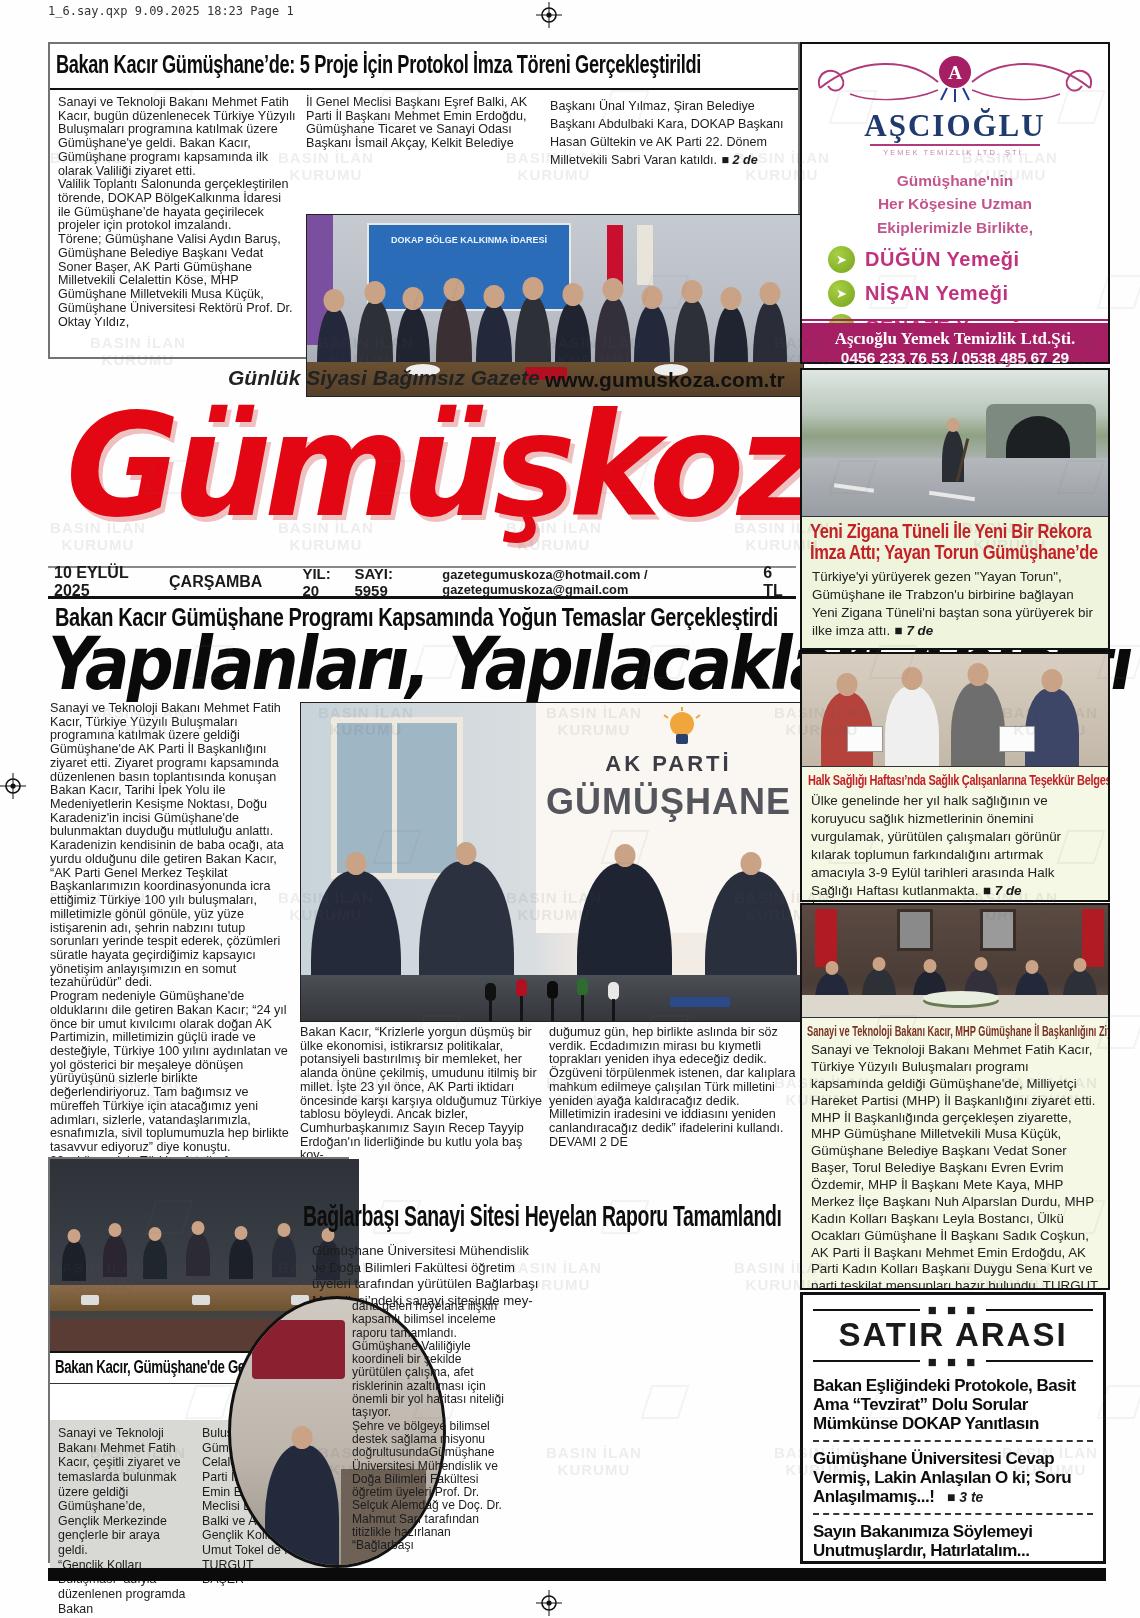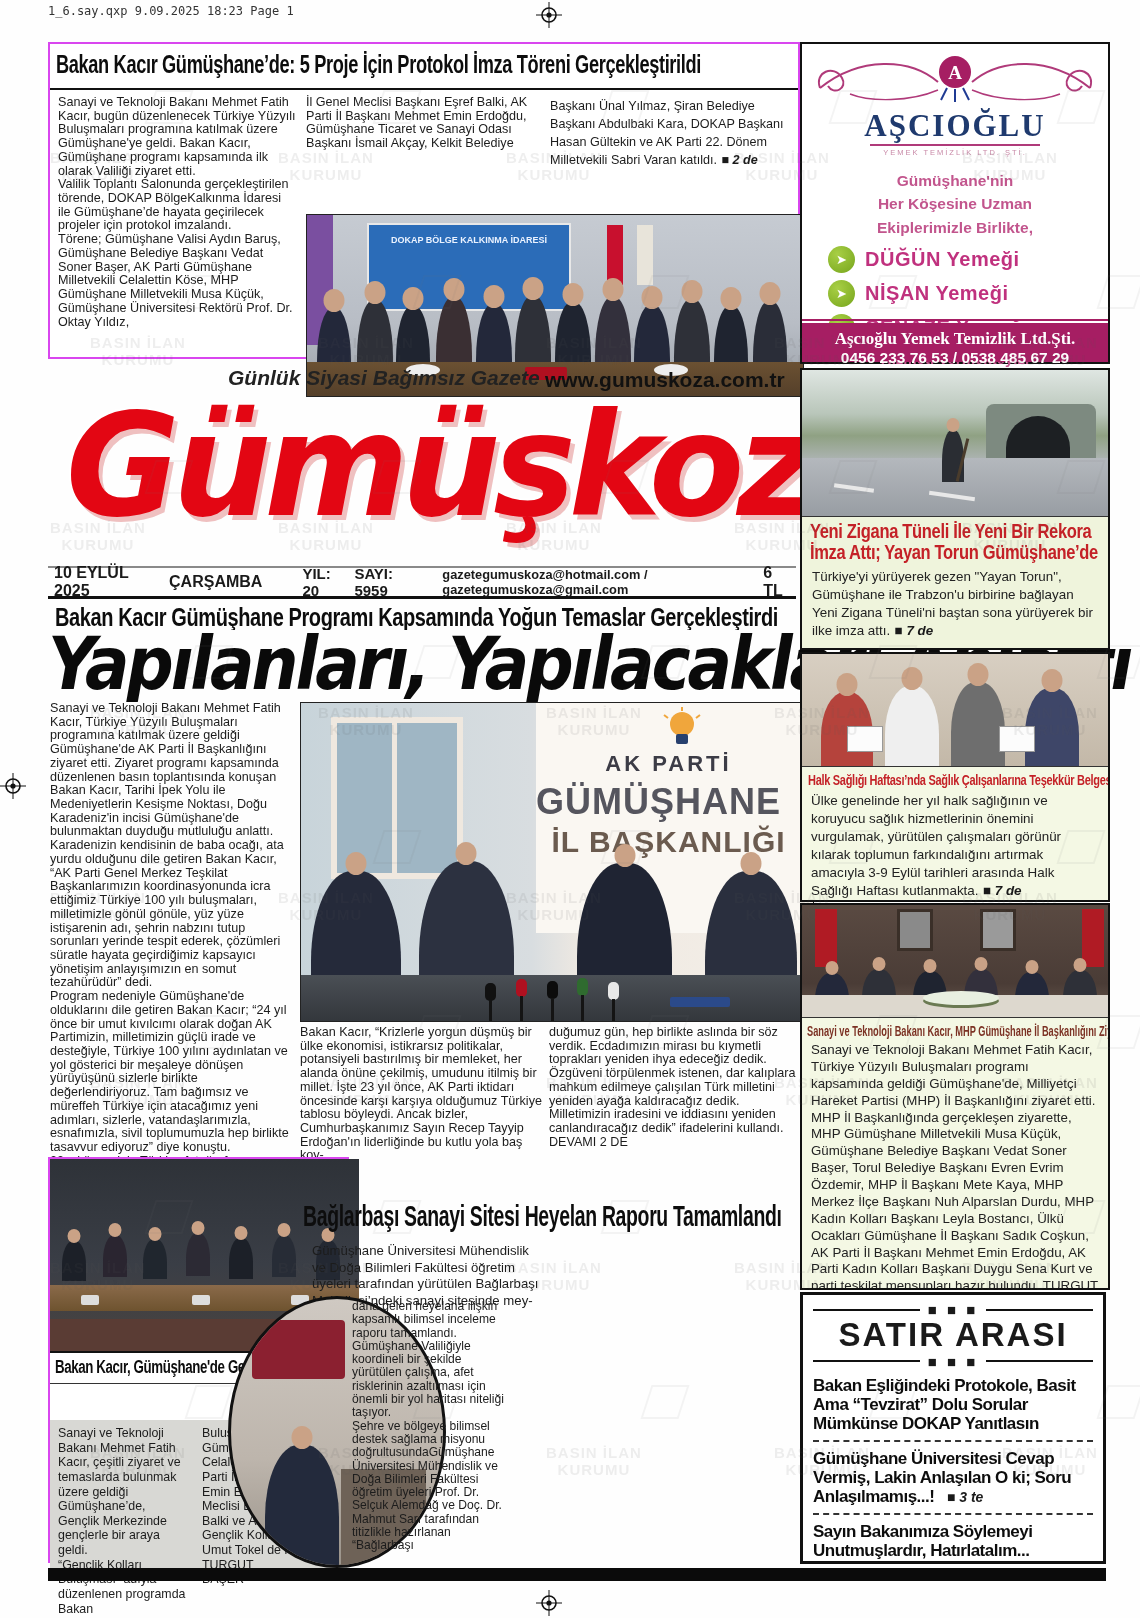--- a/index.html
+++ b/index.html
@@ -11,21 +11,21 @@
   .wm{position:absolute;font:bold 15px/1.1 "Liberation Sans",sans-serif;color:rgba(90,90,90,.10);
       white-space:pre-line;text-align:center;letter-spacing:1px;}
   .wm-box{position:absolute;width:34px;height:30px;border:2px solid rgba(120,120,120,.08);transform:skewX(-18deg);}
   
   .sqz{display:inline-block;transform-origin:0 50%;white-space:nowrap;}
   .sqzb{display:block;transform-origin:0 0;}
   .body-txt{font-size:12.6px;line-height:1.09;white-space:pre-line;text-align:left;color:#1c1c1c;}
   .side-txt{font-size:13.4px;line-height:1.27;white-space:pre-line;color:#222;}
   .ref{font-weight:bold;font-style:italic;}
   
-  .frame{border:2px solid #d946ef;background:#fff;}
+  .frame{border:2px solid #737373;background:#fff;}
   .photo{position:relative;overflow:hidden;border:1px solid #222;padding-left:12px;}
   
   .fig{position:absolute;bottom:0;border-radius:45% 45% 0 0 / 60% 60% 0 0;}
   .fig::before{content:"";position:absolute;left:50%;top:-19px;transform:translateX(-50%);
                width:21px;height:23px;border-radius:50%;background:#caa286;}
   .fig.sm::before{width:13px;height:14px;top:-12px;}
   .mic{position:absolute;width:11px;height:18px;border-radius:5px;background:#0c0c0c;}
   .mic::after{content:"";position:absolute;left:4px;top:17px;width:3px;height:26px;background:#141414;}
   
   #masthead-title{font-family:"DejaVu Sans",sans-serif;font-weight:bold;font-style:italic;
@@ -316,22 +316,21 @@
     </div>
     <div class="abs" style="left:235px;top:0;width:265px;height:230px;background:#faf7f2;">
       <svg width="56" height="44" viewBox="0 0 56 44" style="position:absolute;left:118px;top:4px;">
         <circle cx="28" cy="17" r="12" fill="#f0a63c"></circle>
           <rect x="22" y="27" width="12" height="10" rx="2" fill="#27406e"></rect>
         <line x1="28" y1="0" x2="28" y2="4" stroke="#f0a63c" stroke-width="2"></line>
           <line x1="10" y1="8" x2="14" y2="11" stroke="#f0a63c" stroke-width="2"></line>
           <line x1="46" y1="8" x2="42" y2="11" stroke="#f0a63c" stroke-width="2"></line>
       </svg>
       <div style="position:absolute;left:0;top:48px;width:100%;text-align:center;font-weight:bold;font-size:22px;letter-spacing:3px;color:#3c3c46;">AK PARTİ</div>
-      <div style="position:absolute;left:0;top:78px;width:100%;font-weight:bold;font-size:36px;letter-spacing:1px;color:#55555e;">GÜMÜŞHANE</div>
-      <div style="position:absolute;left:0;top:122px;width:100%;text-align:center;font-weight:bold;font-size:30px;letter-spacing:1px;color:#6b5b4f;">İL BAŞKANLIĞI</div>
+      <div style="position:absolute;left:0;top:78px;width:100%;text-align:center;font-weight:bold;font-size:36px;letter-spacing:1px;color:#55555e;">GÜMÜŞHANE</div>
     </div>
     <div class="fig" style="left:2%;width:90px;height:150px;background:#252a3a;"></div>
     <div class="fig" style="left:23%;width:95px;height:160px;background:#2c3140;"></div>
     <div class="fig" style="left:54%;width:95px;height:158px;background:#1f2433;"></div>
     <div class="fig" style="left:79%;width:92px;height:150px;background:#2a2f3e;"></div>
     <div class="abs" style="left:0;bottom:0;width:100%;height:46px;background:linear-gradient(180deg,#4a4f55,#33373c);"></div>
     <div class="mic" style="left:36%;bottom:20px;background:#111;"></div>
     <div class="mic" style="left:42%;bottom:24px;background:#b01020;"></div>
     <div class="mic" style="left:48%;bottom:22px;background:#0c0c0c;"></div>
     <div class="mic" style="left:54%;bottom:25px;background:#2f6b2f;"></div>

